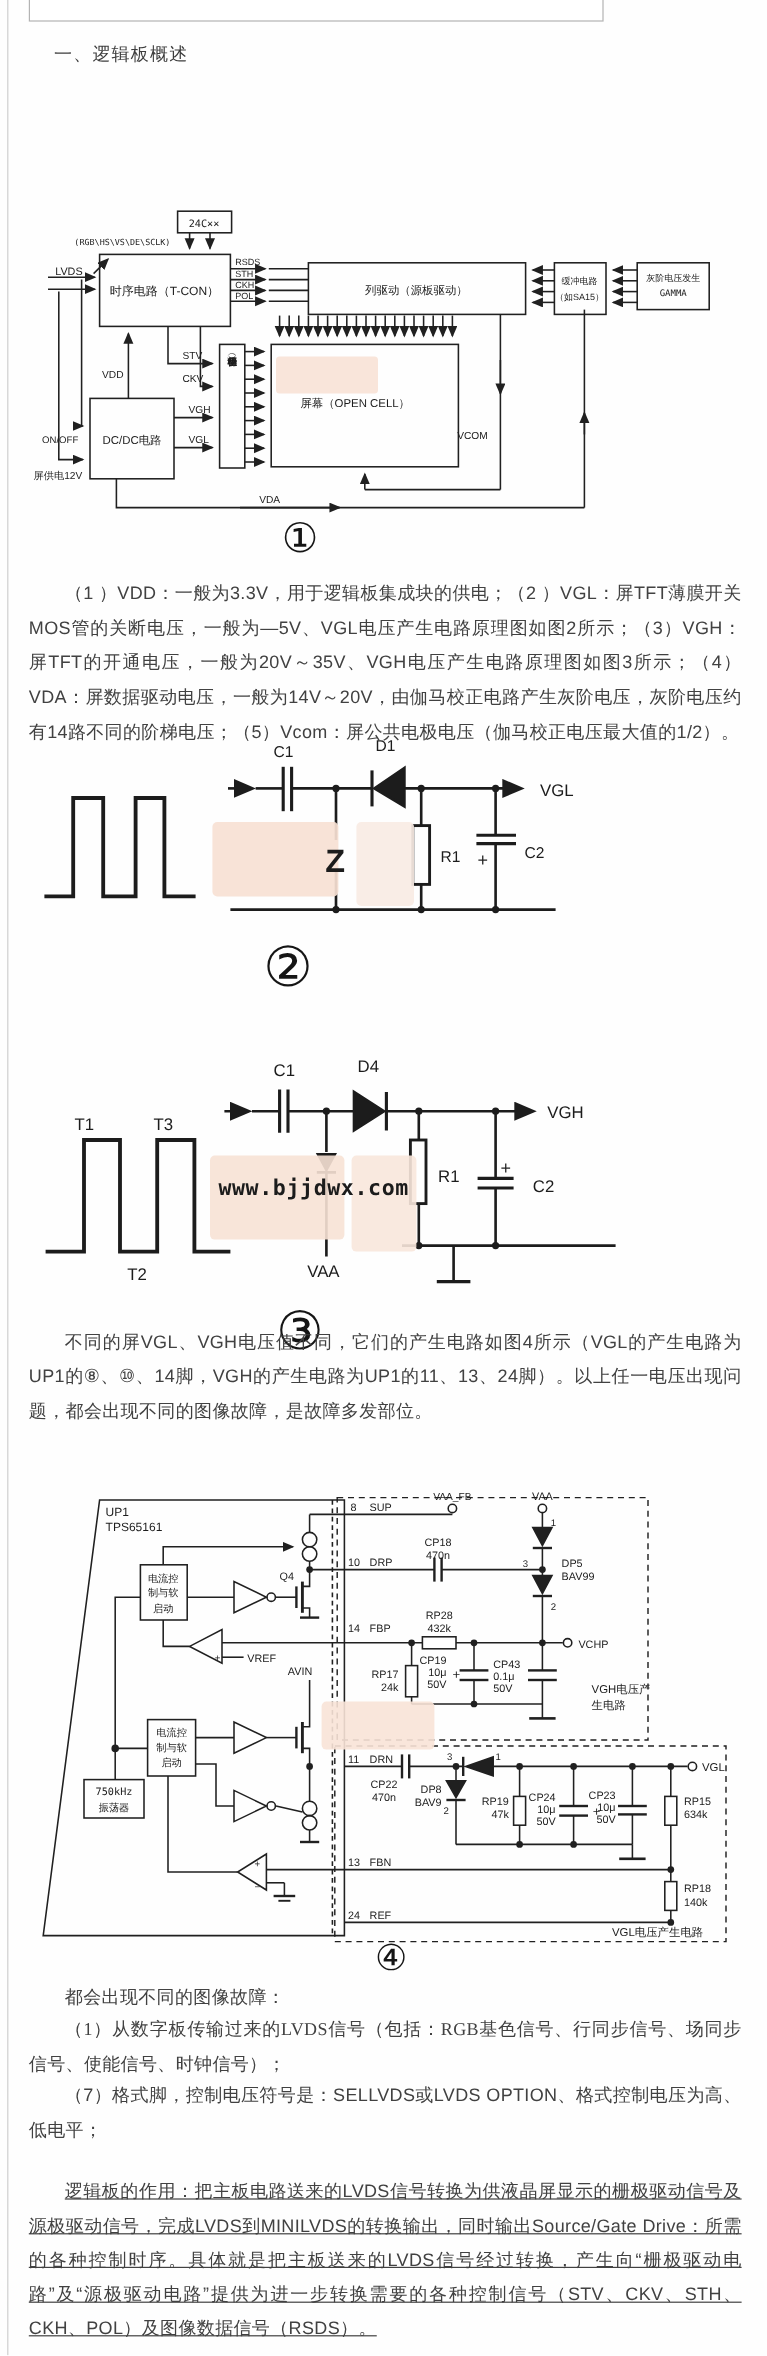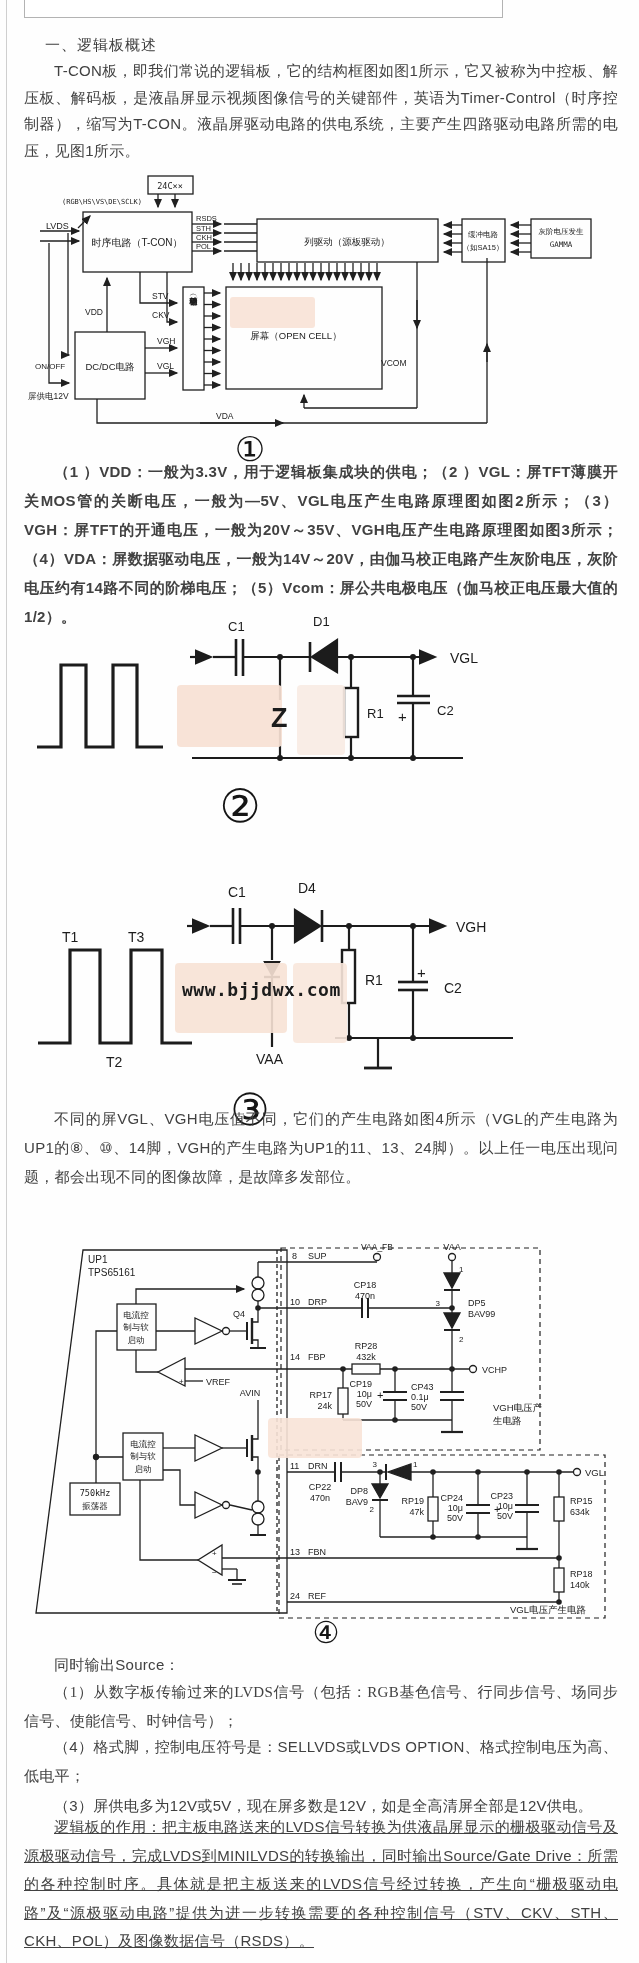--- a/index.html
+++ b/index.html
@@ -17,21 +17,20 @@
 </style>
 </head>
 <body>
 
 <div id="page">
   <div id="leftline" class="abs"></div>
   <div id="topframe" class="abs"></div>
 
   <div class="abs" style="left:45px;top:36px;font-size:15px;color:#3c3c3c;letter-spacing:1px;">一、逻辑板概述</div>
 
-  <div class="abs para" style="top:58px;line-height:26.5px;">T-CON板，即我们常说的逻辑板，它的结构框图如图1所示，它又被称为中控板、解压板、解码板，是液晶屏显示视频图像信号的关键部件，英语为Timer-Control（时序控制器），缩写为T-CON。液晶屏驱动电路的供电系统，主要产生四路驱动电路所需的电压，见图1所示。</div>
 
   <svg id="fig1" width="639" height="290" viewBox="0 163 639 290" style="top:163px;">
     <defs>
       <marker id="ar1" orient="auto" markerWidth="9" markerHeight="8" refX="6.5" refY="3.2">
         <path d="M0,0L7.5,3.2L0,6.4Z" fill="#202020"></path>
       </marker>
     </defs>
     <g stroke="#202020" stroke-width="1.3" fill="none">
 
       <rect x="148" y="176" width="45" height="18"></rect>
@@ -152,21 +151,21 @@
       <text x="157" y="369">VGL</text>
       <text x="85" y="315">VDD</text>
       <text x="35" y="369" font-size="8">ON/OFF</text>
       <text x="28" y="399" font-size="8.5" font-family="Liberation Sans">屏供电12V</text>
       <text x="381" y="366">VCOM</text>
       <text x="216" y="419">VDA</text>
     </g>
   </svg>
   <div class="abs cap" style="left:210px;top:432px;width:80px;font-size:34px;">①</div>
 
-  <div class="abs para" style="top:457px;font-weight:bold;">（1 ）VDD：一般为3.3V，用于逻辑板集成块的供电；（2 ）VGL：屏TFT薄膜开关MOS管的关断电压，一般为—5V、VGL电压产生电路原理图如图2所示；（3）VGH：屏TFT的开通电压，一般为20V～35V、VGH电压产生电路原理图如图3所示；（4）VDA：屏数据驱动电压，一般为14V～20V，由伽马校正电路产生灰阶电压，灰阶电压约有14路不同的阶梯电压；（5）Vcom：屏公共电极电压（伽马校正电压最大值的1/2）。</div>
+  <div class="abs para" style="top:480px;">（1 ）VDD：一般为3.3V，用于逻辑板集成块的供电；（2 ）VGL：屏TFT薄膜开关MOS管的关断电压，一般为—5V、VGL电压产生电路原理图如图2所示；（3）VGH：屏TFT的开通电压，一般为20V～35V、VGH电压产生电路原理图如图3所示；（4）VDA：屏数据驱动电压，一般为14V～20V，由伽马校正电路产生灰阶电压，灰阶电压约有14路不同的阶梯电压；（5）Vcom：屏公共电极电压（伽马校正电压最大值的1/2）。</div>
 
   <svg id="fig2" width="639" height="175" viewBox="0 600 639 175" style="top:600px;">
     <defs>
       <marker id="ar2" orient="auto" markerWidth="10" markerHeight="9" refX="7" refY="3.6">
         <path d="M0,0L8.5,3.6L0,7.2Z" fill="#1c1c1c"></path>
       </marker>
     </defs>
     <g stroke="#1c1c1c" stroke-width="3.2" fill="none">
       <polyline points="37,747 61,747 61,665 86,665 86,747 113,747 113,665 137,665 137,747 163,747"></polyline>
     </g>
@@ -502,22 +501,21 @@
       <text x="143" y="1472">启动</text>
       <text x="95" y="1496" class="m">750kHz</text>
       <text x="95" y="1509">振荡器</text>
       <text x="493" y="1411" text-anchor="start" font-size="9.5">VGH电压产</text>
       <text x="493" y="1424" text-anchor="start" font-size="9.5">生电路</text>
       <text x="510" y="1613" text-anchor="start" font-size="9.5">VGL电压产生电路</text>
     </g>
   </svg>
   <div class="abs cap" style="left:296px;top:1618px;width:60px;font-size:30px;">④</div>
 
-  <div class="abs para" style="top:1650px;">同时输出Source：</div>
+  <div class="abs para" style="top:1650px;">都会出现不同的图像故障：</div>
   <div class="abs para" style="top:1678px;line-height:28.5px;font-family:Liberation Serif, serif;">（1）从数字板传输过来的LVDS信号（包括：RGB基色信号、行同步信号、场同步信号、使能信号、时钟信号）；</div>
-  <div class="abs para" style="top:1733px;line-height:28.5px;">（4）格式脚，控制电压符号是：SELLVDS或LVDS OPTION、格式控制电压为高、低电平；</div>
-  <div class="abs para" style="top:1791px;">（3）屏供电多为12V或5V，现在屏多数是12V，如是全高清屏全部是12V供电。</div>
+  <div class="abs para" style="top:1733px;line-height:28.5px;">（7）格式脚，控制电压符号是：SELLVDS或LVDS OPTION、格式控制电压为高、低电平；</div>
   <div class="abs para" style="top:1813px;line-height:28.5px;text-decoration:underline;">逻辑板的作用：把主板电路送来的LVDS信号转换为供液晶屏显示的栅极驱动信号及源极驱动信号，完成LVDS到MINILVDS的转换输出，同时输出Source/Gate Drive：所需的各种控制时序。具体就是把主板送来的LVDS信号经过转换，产生向“栅极驱动电路”及“源极驱动电路”提供为进一步转换需要的各种控制信号（STV、CKV、STH、CKH、POL）及图像数据信号（RSDS）。</div>
 
   <div class="abs blue-frag" style="left:300px;top:1957px;">
     
   </div>
 </div>
 
 </body></html>

